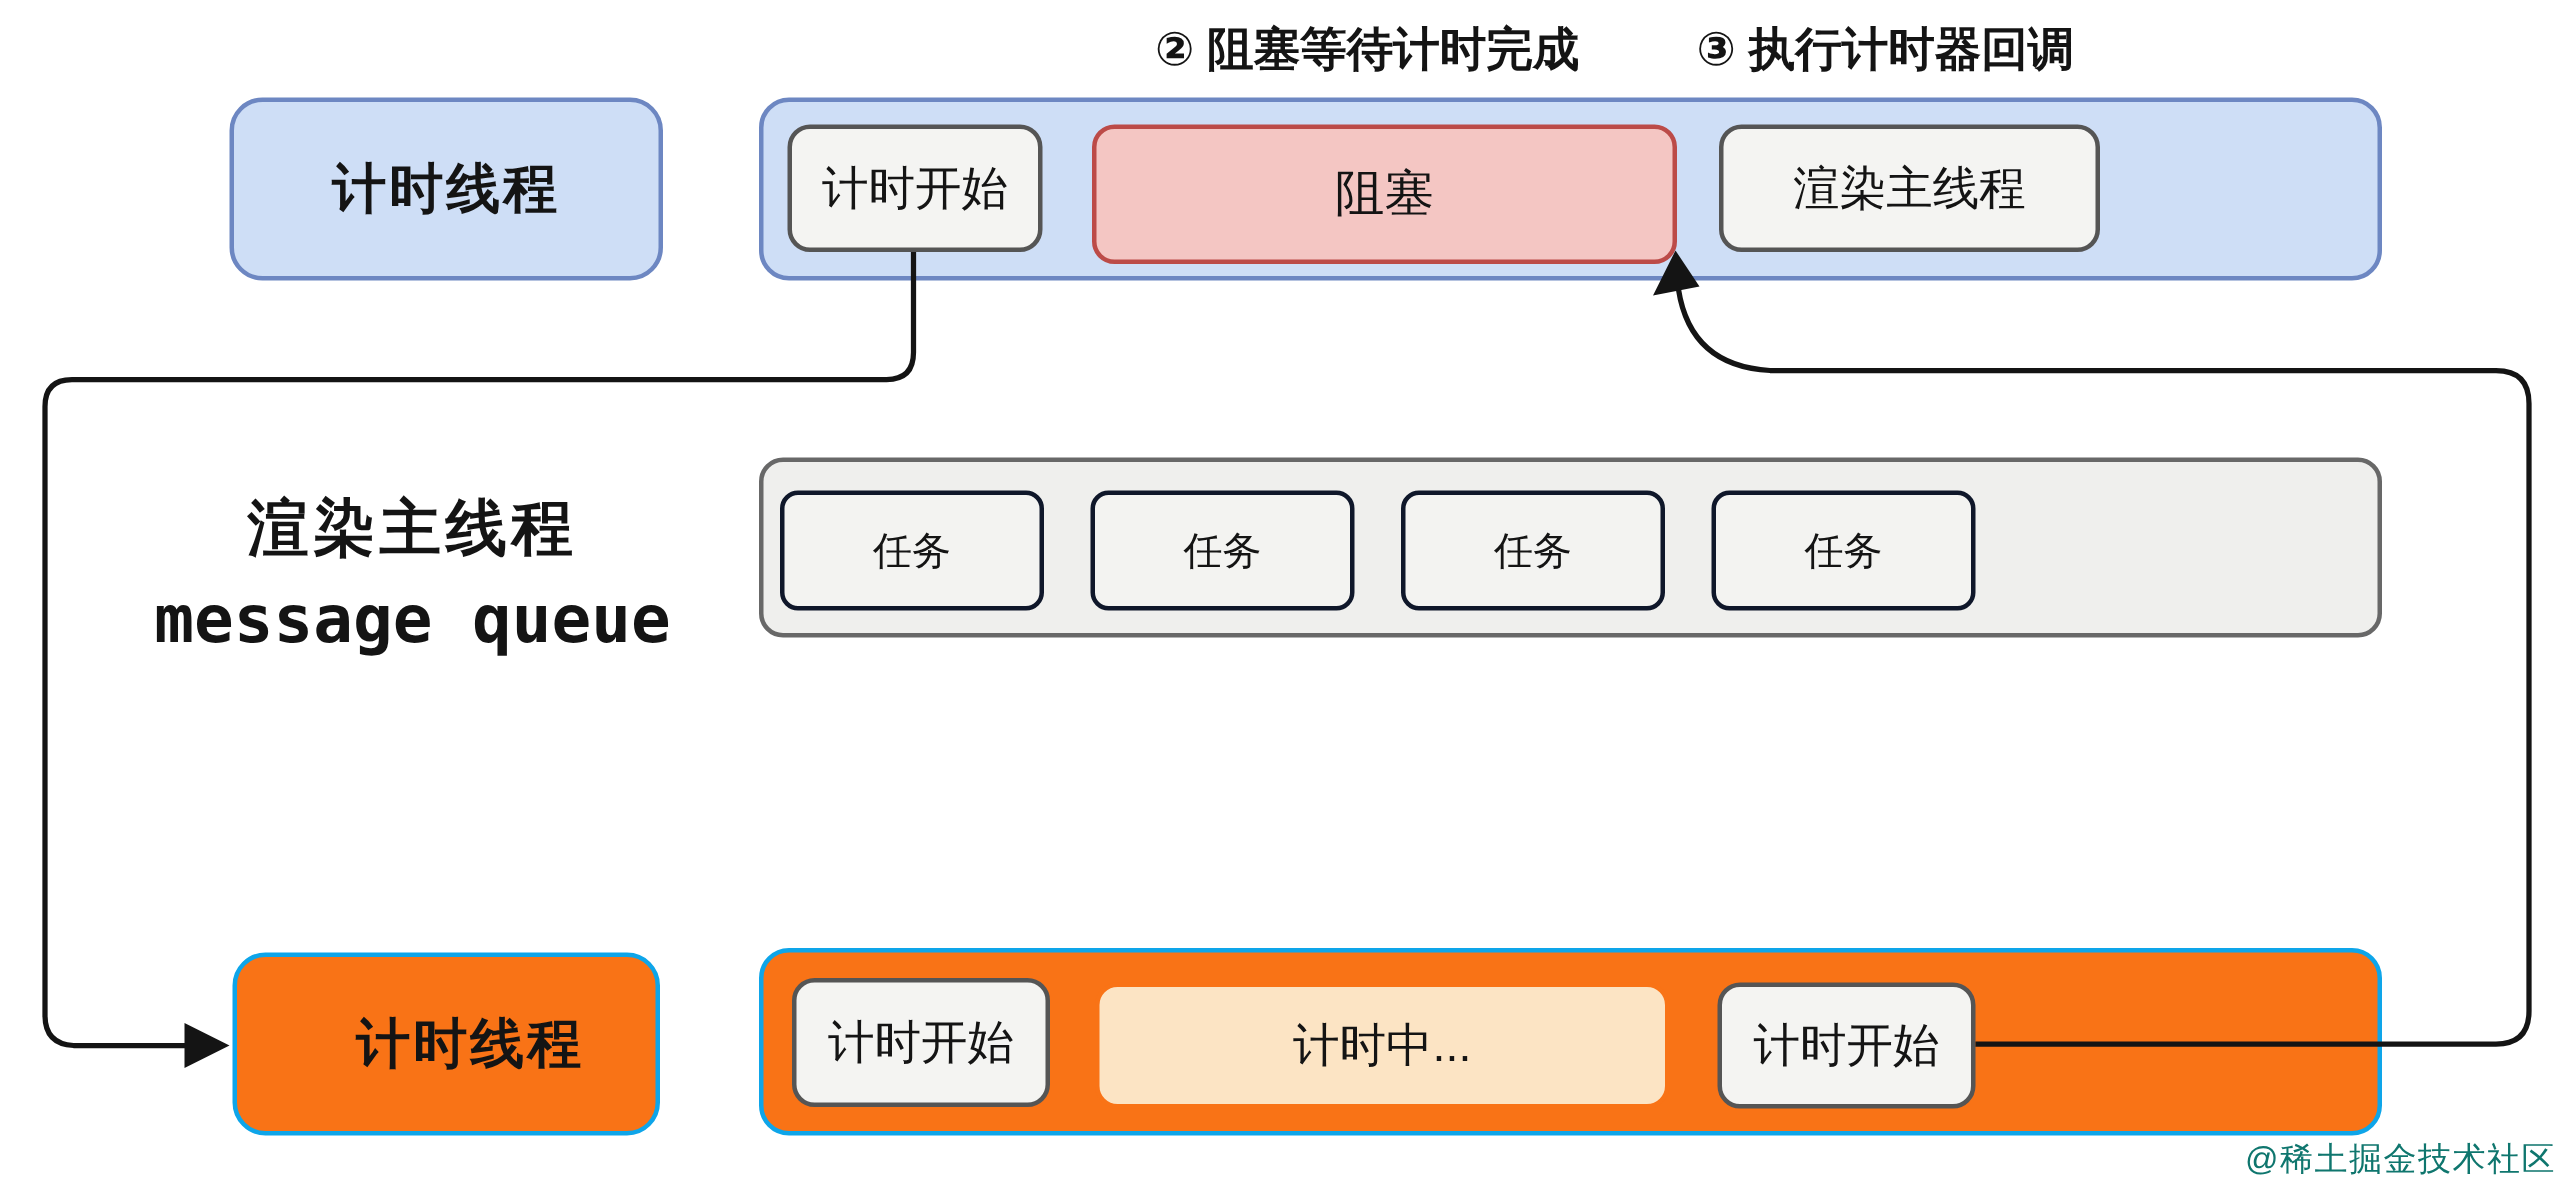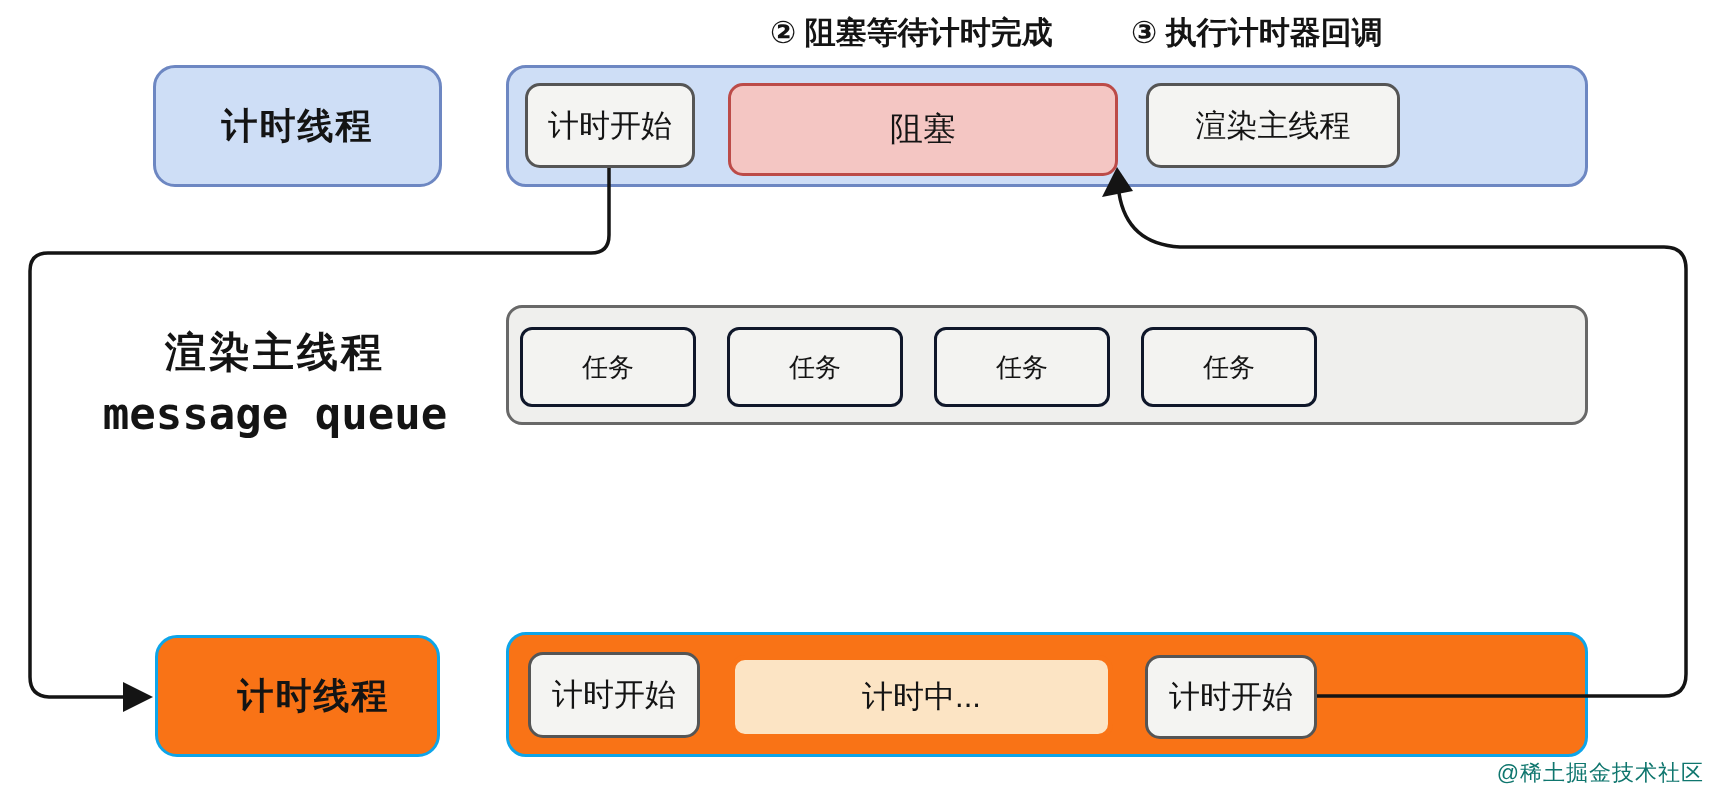--- a/index.html
+++ b/index.html
@@ -15,21 +15,21 @@
   .thread-label{border-radius:22px;font-size:36px;font-weight:700;letter-spacing:2px;}
   .blue-box{background:#cedef6;border:3px solid #6d87c2;}
   .orange-box{background:#f97316;border:3px solid #0ea5e9;padding-left:32px;}
   
   .lane{border-radius:20px;}
   .queue-lane{background:#efefed;border:3px solid #686868;border-radius:16px;}
   
   .step{border-radius:15px;font-size:31px;font-weight:400;}
   .gray-step{background:#f4f4f2;border:3px solid #555555;}
   .red-step{background:#f4c6c3;border:3px solid #bc4b48;}
-  .orange-step{background:#fce4c4;border:5px solid #f97316;}
+  .orange-step{background:#fce4c4;border:3px solid #f97316;}
   .task{background:#f3f3f1;border:3px solid #0f172a;border-radius:12px;font-size:26px;}
   
   .note{position:absolute;font-size:31px;font-weight:600;white-space:nowrap;}
   .queue-title{
     position:absolute;left:100px;top:326px;width:350px;text-align:center;line-height:1.3;
   }
   .queue-title .zh{font-size:41px;font-weight:700;letter-spacing:3px;display:block;}
   .queue-title .en{
     font-family:"DejaVu Sans Mono","Liberation Mono",monospace;
     font-size:44px;font-weight:700;display:block;margin-top:6px;

